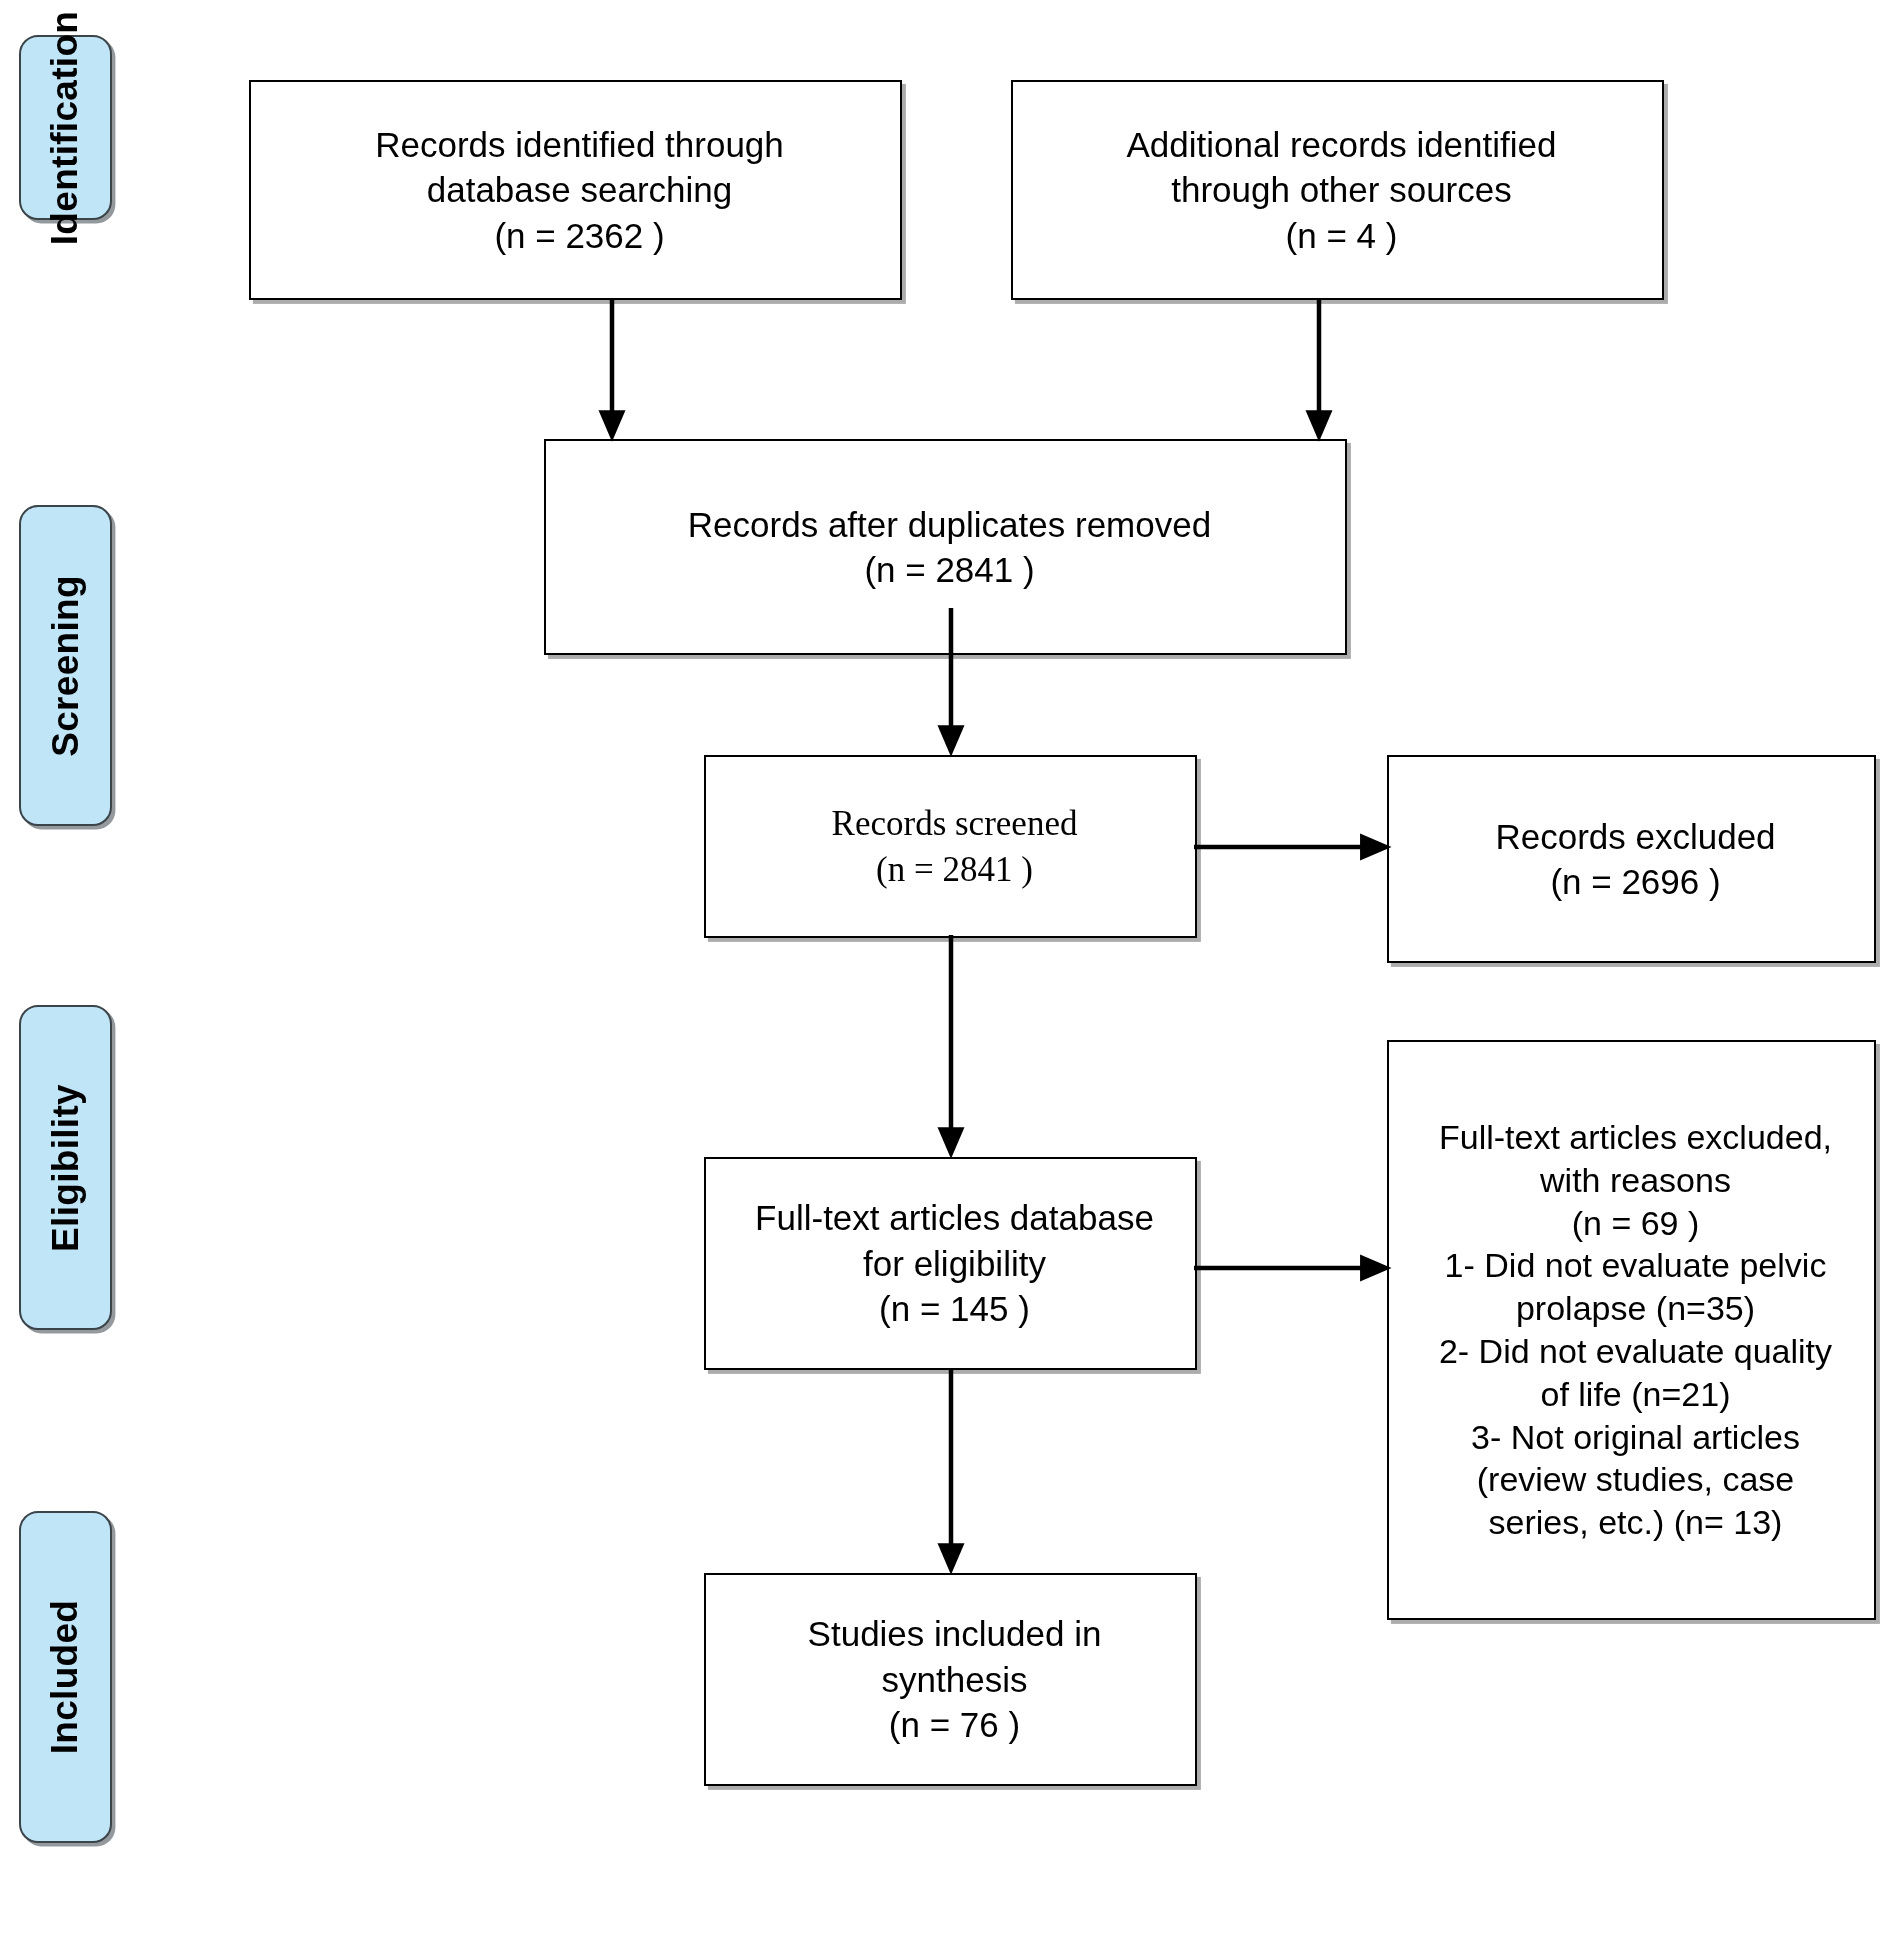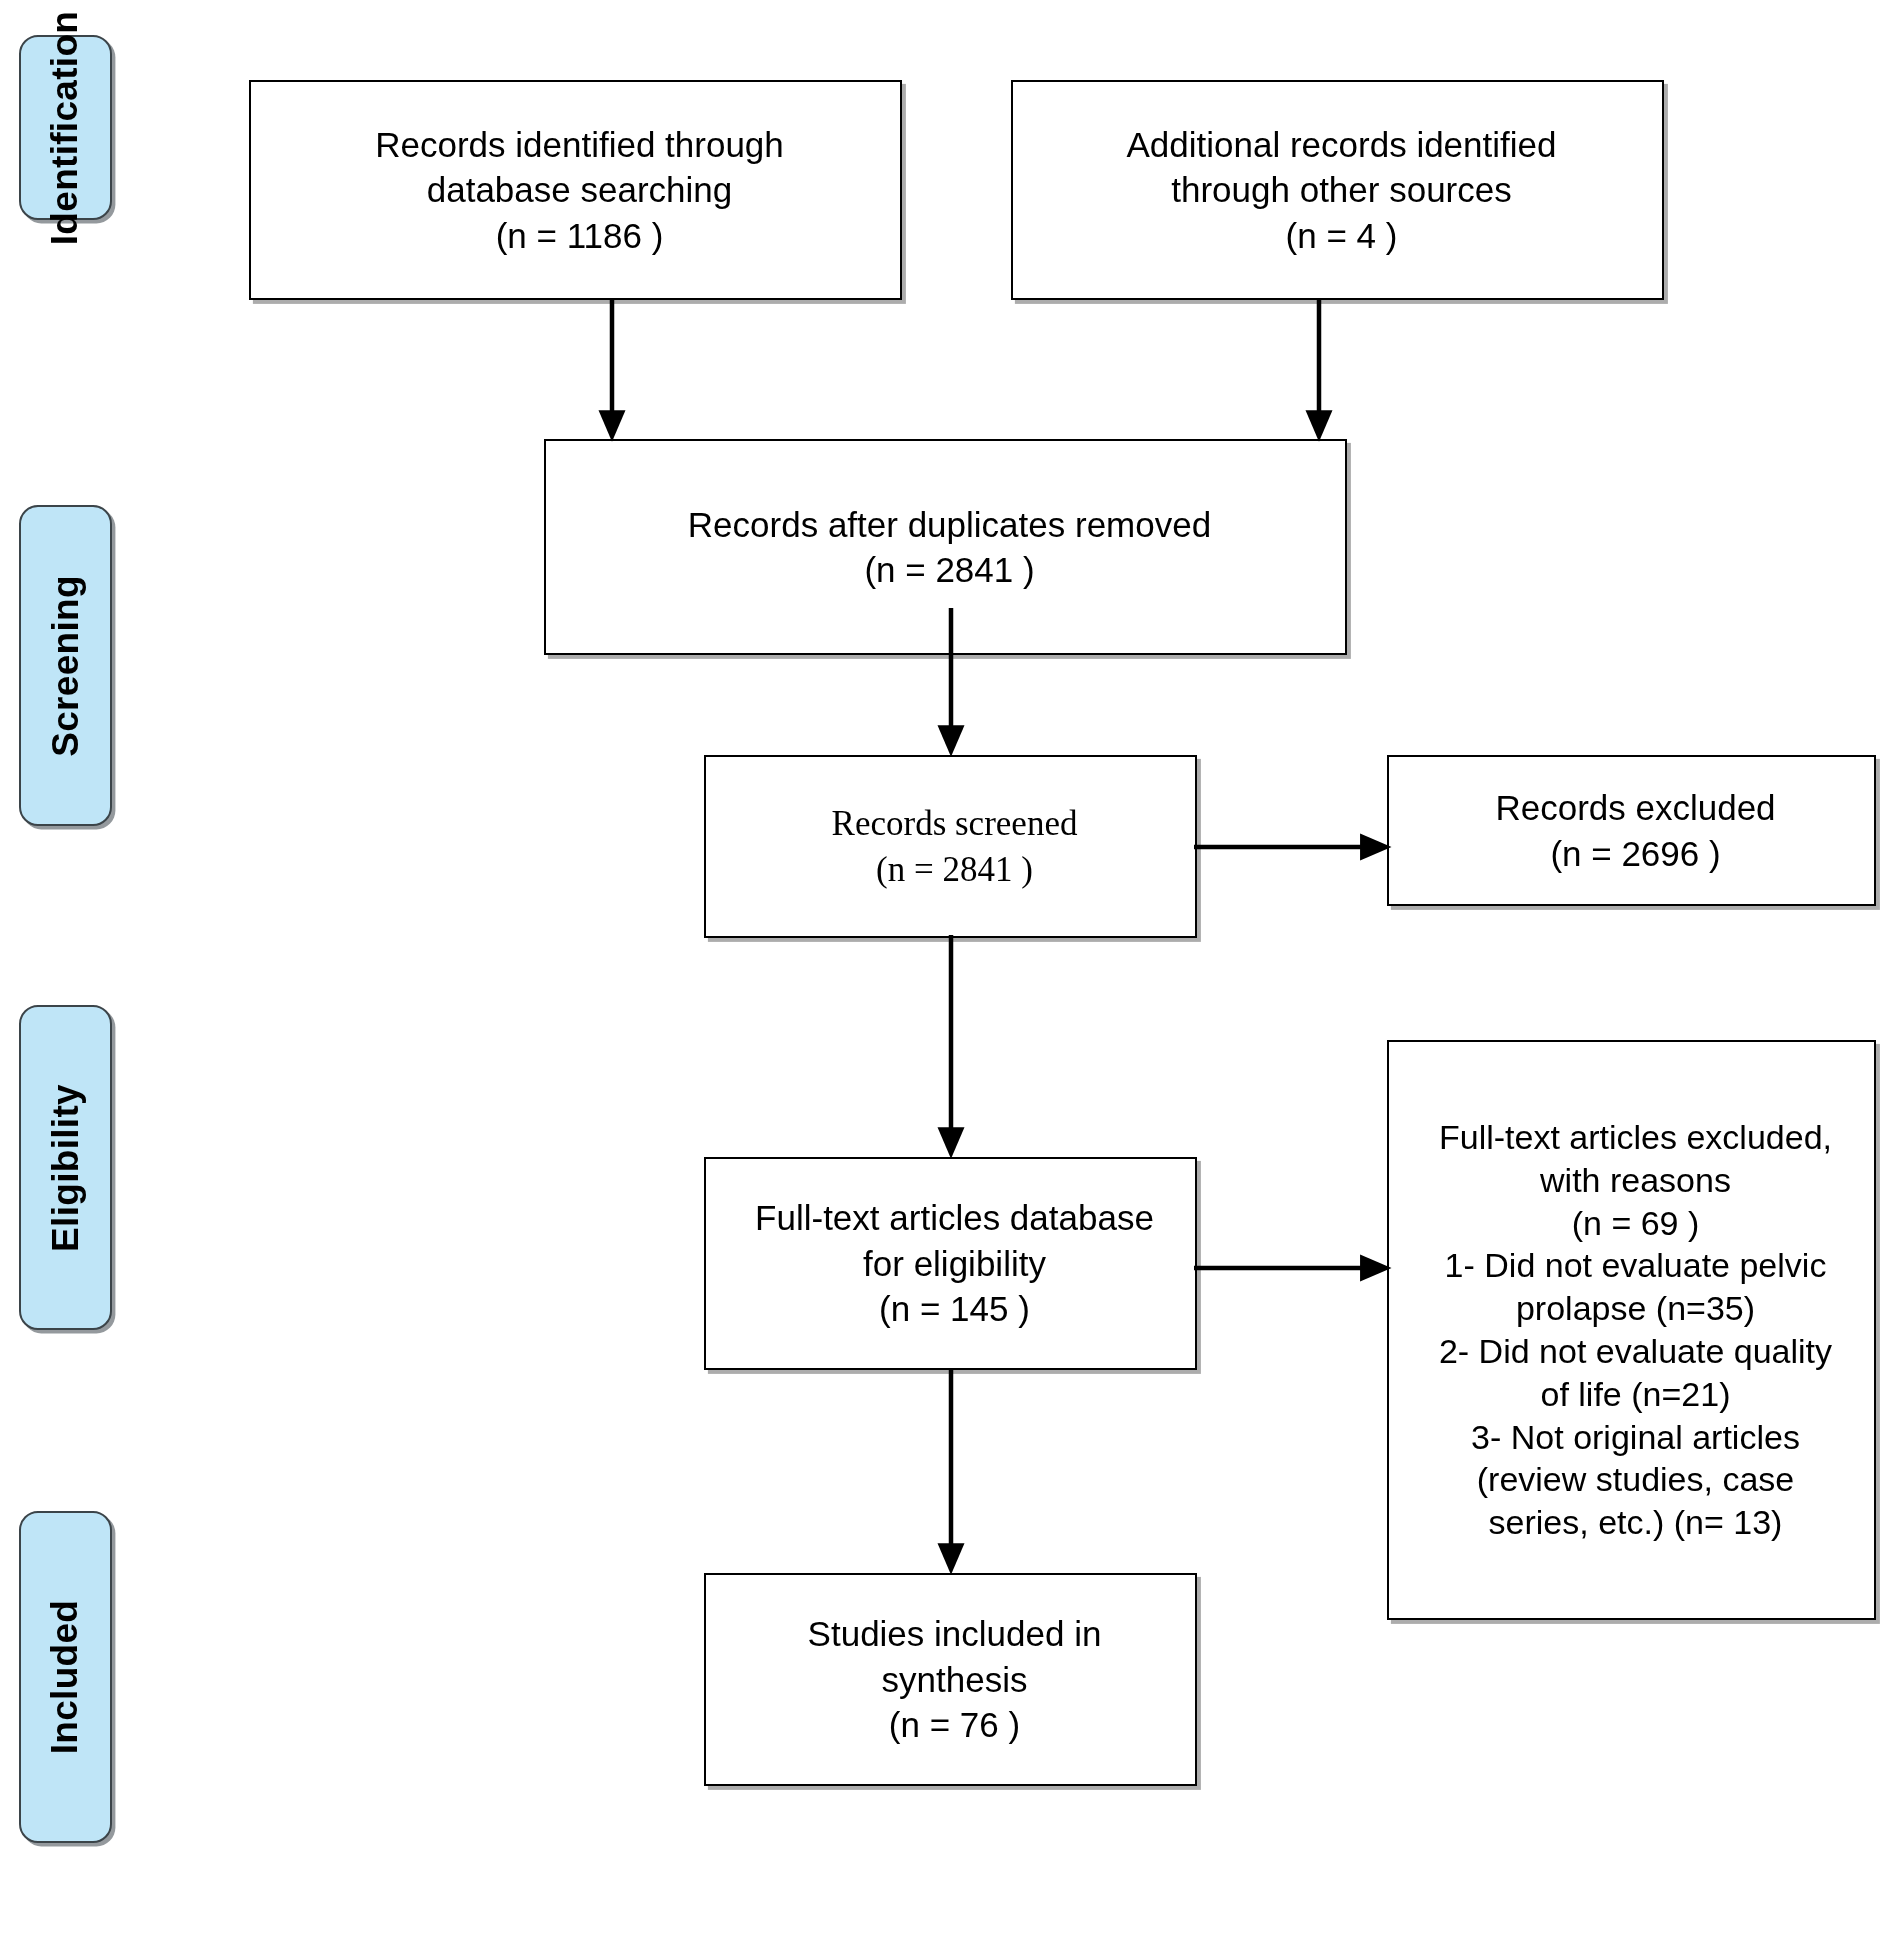--- a/index.html
+++ b/index.html
@@ -90,40 +90,40 @@
     <span class="stage-label">Eligibility</span>
   </div>
 
   <div class="stage-tab" style="left:19px; top:1511px; width:93px; height:332px;">
     <span class="stage-label">Included</span>
   </div>
 
   <div class="flow-box" style="left:249px; top:80px; width:653px; height:220px;">
     <span class="line">Records identified through</span>
     <span class="line">database searching</span>
-    <span class="line">(n =  1186 )</span>
+    <span class="line">(n =  2362 )</span>
   </div>
 
   <div class="flow-box" style="left:1011px; top:80px; width:653px; height:220px;">
     <span class="line">Additional records identified</span>
     <span class="line">through other sources</span>
     <span class="line">(n =  4 )</span>
   </div>
 
   <div class="flow-box" style="left:544px; top:439px; width:803px; height:216px;">
     <span class="line">Records after duplicates removed</span>
     <span class="line">(n =  2841 )</span>
   </div>
 
   <div class="flow-box" style="left:704px; top:755px; width:493px; height:183px;font-family:Liberation Serif, serif;">
     <span class="line">Records screened</span>
     <span class="line">(n =  2841 )</span>
   </div>
 
-  <div class="flow-box" style="left:1387px; top:755px; width:489px; height:151px;">
+  <div class="flow-box" style="left:1387px; top:755px; width:489px; height:208px;">
     <span class="line">Records excluded</span>
     <span class="line">(n =  2696 )</span>
   </div>
 
   <div class="flow-box" style="left:704px; top:1157px; width:493px; height:213px;">
     <span class="line">Full-text articles database</span>
     <span class="line">for eligibility</span>
     <span class="line">(n =  145 )</span>
   </div>
 

